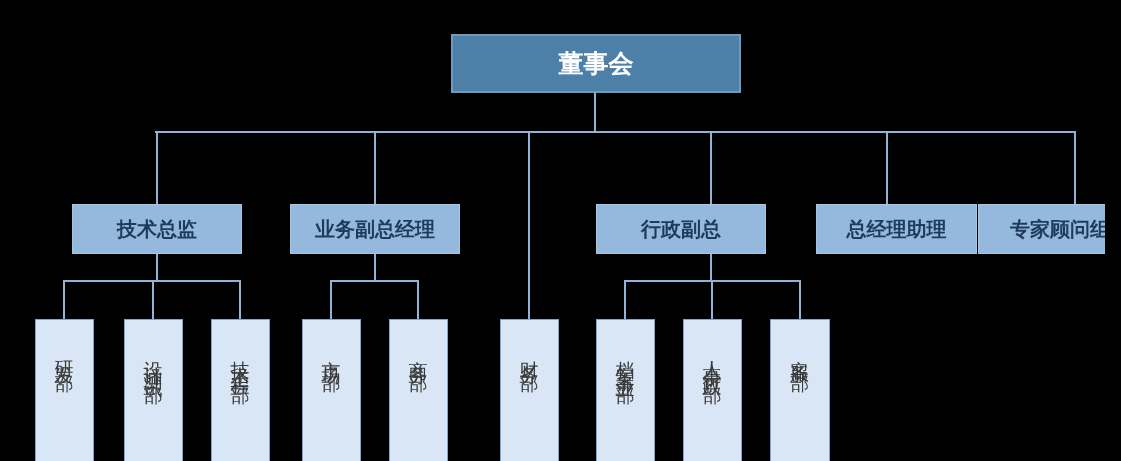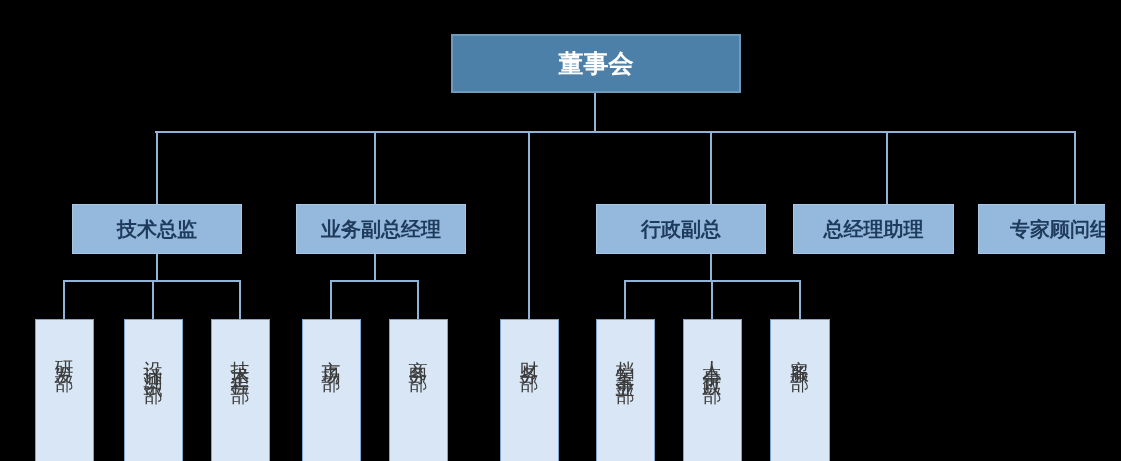--- a/index.html
+++ b/index.html
@@ -75,27 +75,27 @@
   <div class="line" style="left:679px; top:248px; width:2px; height:39px;"></div>
   <div class="line" style="left:767px; top:248px; width:2px; height:39px;"></div>
 
   <div class="node root-node">
     <span>董事会</span>
   </div>
 
   <div class="node mgr-node" style="left:40px; width:170px;">
     <span>技术总监</span>
   </div>
-  <div class="node mgr-node" style="left:264px; width:170px;">
+  <div class="node mgr-node" style="left:258px; width:170px;">
     <span>业务副总经理</span>
   </div>
   <div class="node mgr-node" style="left:564px; width:170px;">
     <span>行政副总</span>
   </div>
-  <div class="node mgr-node" style="left:761px; width:161px;font-family:Liberation Mono, monospace;">
+  <div class="node mgr-node" style="left:784px; width:161px;font-family:Liberation Mono, monospace;">
     <span>总经理助理</span>
   </div>
   <div class="node mgr-node" style="left:946px; width:164px;">
     <span>专家顾问组</span>
   </div>
 
   <div class="node dept-node" style="left:3px;">
     <span class="vtext">研发部</span>
   </div>
   <div class="node dept-node" style="left:92px;">

